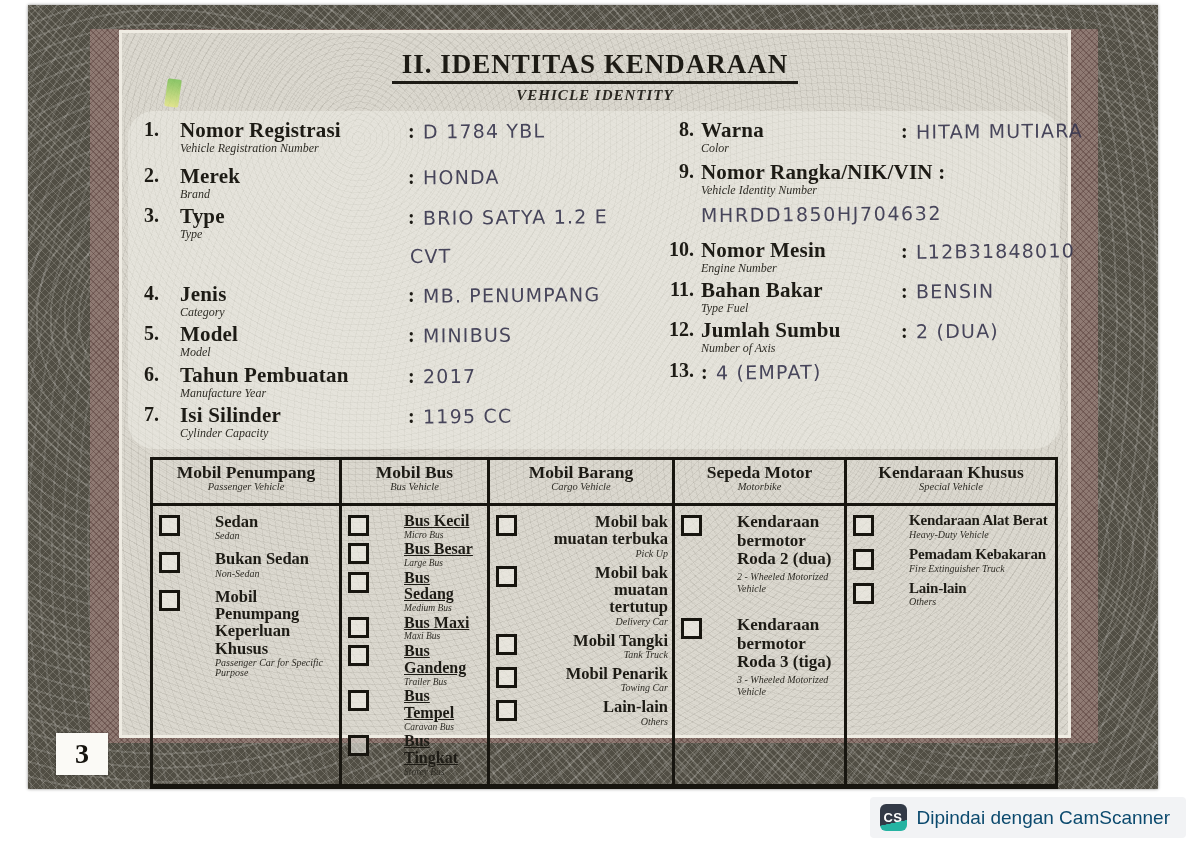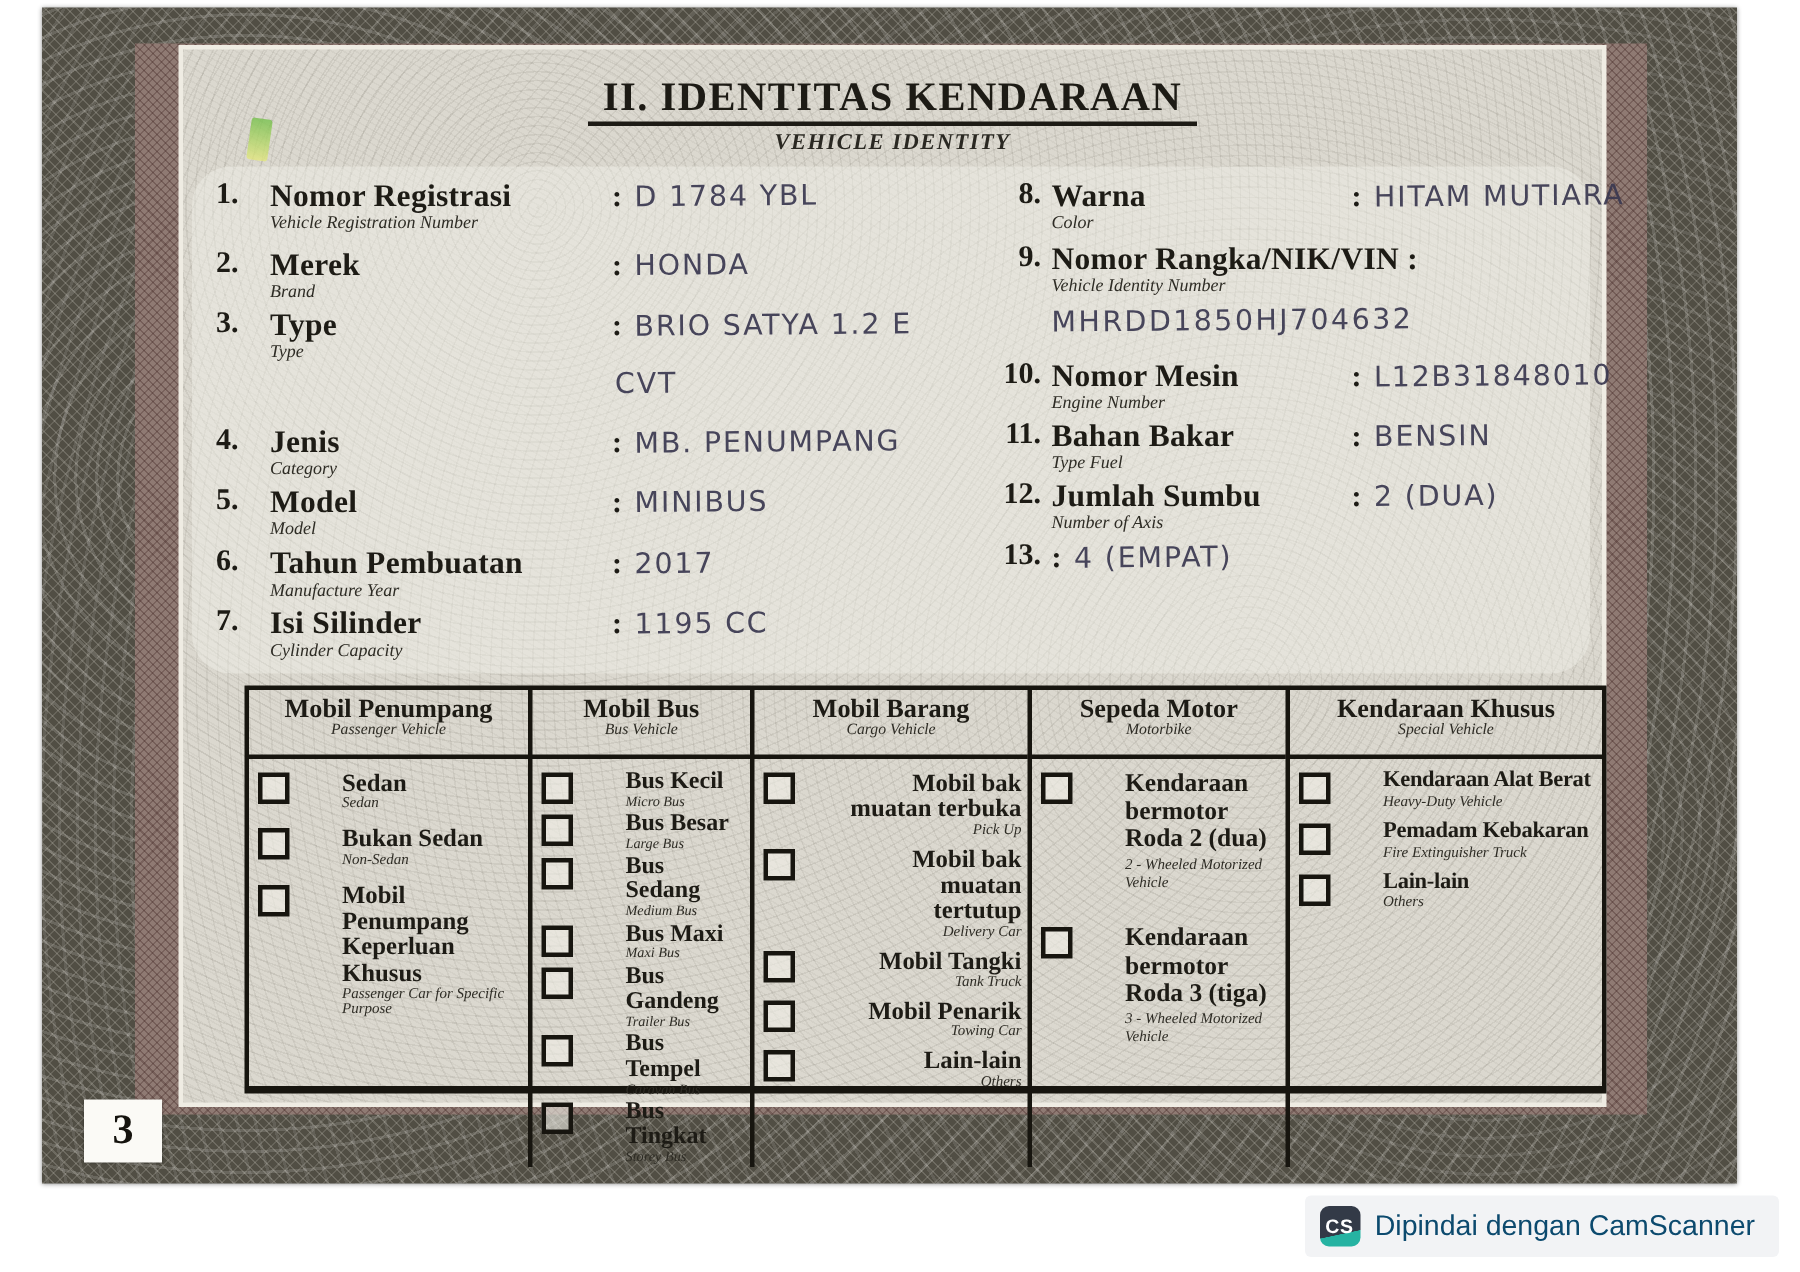--- a/index.html
+++ b/index.html
@@ -54,35 +54,35 @@
   .fval{padding-top:1px;white-space:nowrap;}
   .sep{font-size:20px;font-weight:bold;color:#1d1b15;margin-right:8px;}
   .hw{font-family:"DejaVu Sans",sans-serif;font-size:19px;font-weight:500;color:#3a3850;
       letter-spacing:1.2px;display:inline-block;transform:rotate(-.5deg);opacity:.92;}
   .hw2{display:block;margin-top:15px;margin-left:2px;}
   .hw-vin{margin-top:7px;letter-spacing:1.6px;}
   .r-h46{min-height:46px;} .r-h40{min-height:40px;} .r-h41{min-height:41px;}
   .r-h44{min-height:44px;} .r-h78{min-height:78px;} .r-h42{min-height:42px;}
 
   
-  .vtable{position:absolute;left:41px;top:424px;width:908px;height:272px;box-sizing:border-box;
+  .vtable{position:absolute;left:28px;top:424px;width:908px;height:332px;box-sizing:border-box;
         border:3px solid #17150f;border-bottom-width:5px;
         display:grid;grid-template-columns:186px 148px 185px 172px 1fr;grid-template-rows:46px 1fr;}
   .th{box-sizing:border-box;border-bottom:3px solid #17150f;text-align:center;padding-top:3px;}
   .th + .th, .td-border{border-left:3px solid #17150f;}
   .th .tmainh{font-size:17.5px;font-weight:bold;color:#1d1b15;line-height:1.1;}
   .th .tsubh{font-size:10.5px;font-style:italic;color:#2e2c25;line-height:1;}
   .td{box-sizing:border-box;padding:7px 4px 0 6px;}
   .titem{display:grid;grid-template-columns:24px 1fr;column-gap:4px;align-items:start;gap:32px;}
   .cb{width:15px;height:15px;border:3px solid #17150f;background:rgba(240,238,230,.6);margin-top:2px;}
   .tlab .tmain{display:block;font-size:16.5px;font-weight:bold;color:#1d1b15;line-height:1.05;}
   .tlab .tsub{display:block;font-size:10px;font-style:italic;color:#2e2c25;line-height:1;margin-top:1px;}
   .td-c1 .titem{margin-bottom:9px;}
   .td-c2 .titem{margin-bottom:1px;}
-  .td-c2 .tmain{font-size:16px;}
+  .td-c2 .tmain{font-size:16px;text-decoration:underline;}
   .td-c2 .tsub{font-size:9.5px;}
   .td-c3 .titem{margin-bottom:5px;text-align:right;}
   .td-c4 .titem{margin-bottom:22px;}
   .td-c4 .tmain{font-size:17px;line-height:1.1;}
   .td-c4 .tsub{margin-top:2px;line-height:1.15;}
   .td-c5 .titem{margin-bottom:7px;}
   .td-c5 .tmain{font-size:15px;letter-spacing:-.2px;}
 
   
   .pagenum{position:absolute;left:56px;top:733px;width:52px;height:42px;background:#fbfaf6;

